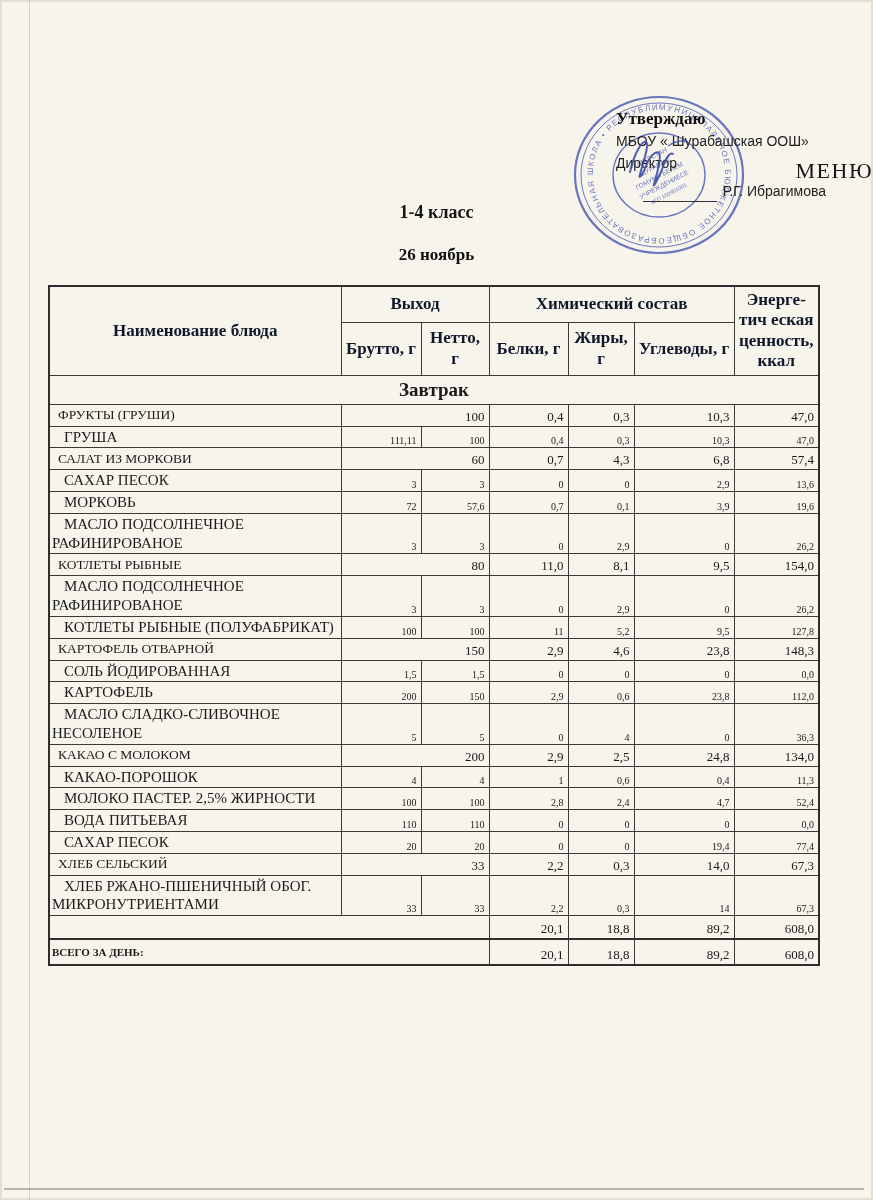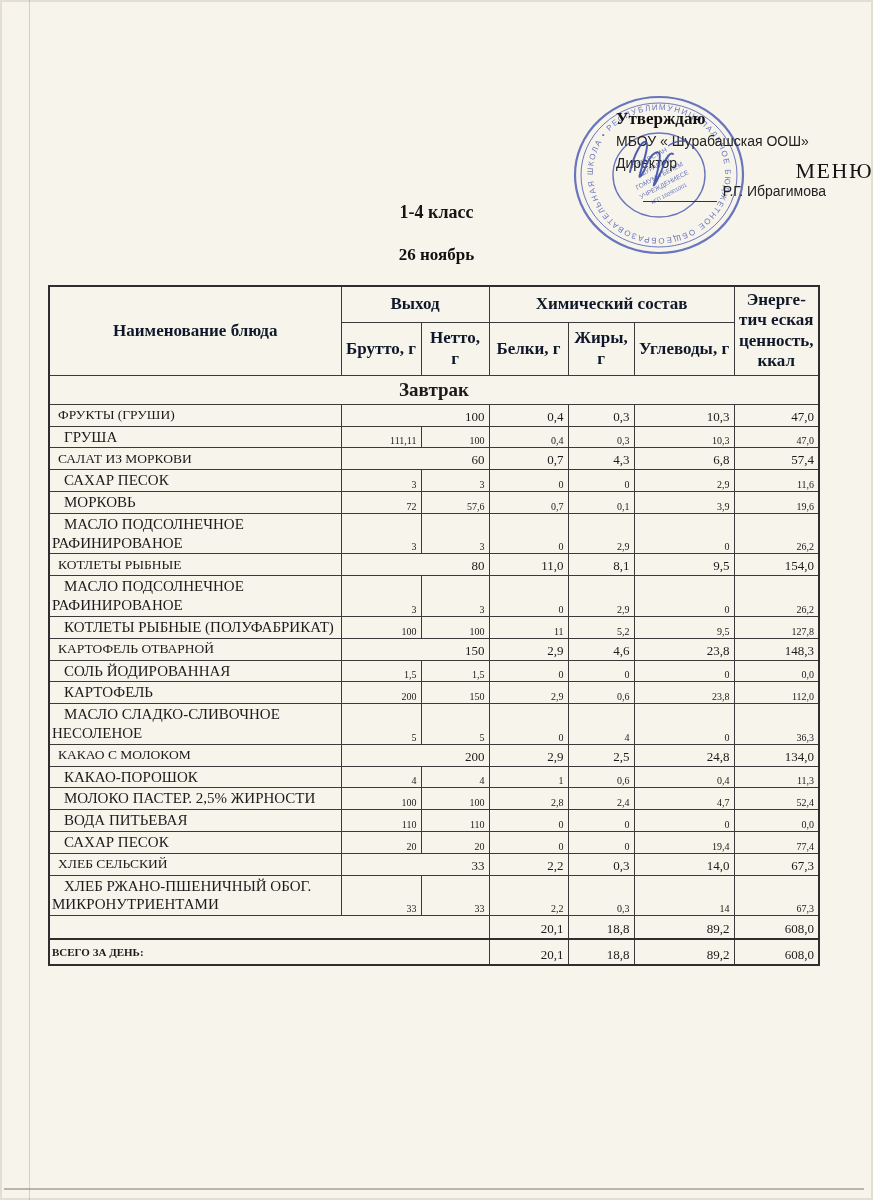--- a/index.html
+++ b/index.html
@@ -163,21 +163,21 @@
         <td class="num">6,8</td>
         <td class="num">57,4</td>
       </tr>
       <tr class="ingredient">
         <td class="c-name">САХАР ПЕСОК</td>
         <td class="num">3</td>
         <td class="num">3</td>
         <td class="num">0</td>
         <td class="num">0</td>
         <td class="num">2,9</td>
-        <td class="num">11,6</td>
+        <td class="num">13,6</td>
       </tr>
       <tr class="ingredient">
         <td class="c-name">МОРКОВЬ</td>
         <td class="num">72</td>
         <td class="num">57,6</td>
         <td class="num">0,7</td>
         <td class="num">0,1</td>
         <td class="num">3,9</td>
         <td class="num">19,6</td>
       </tr>

